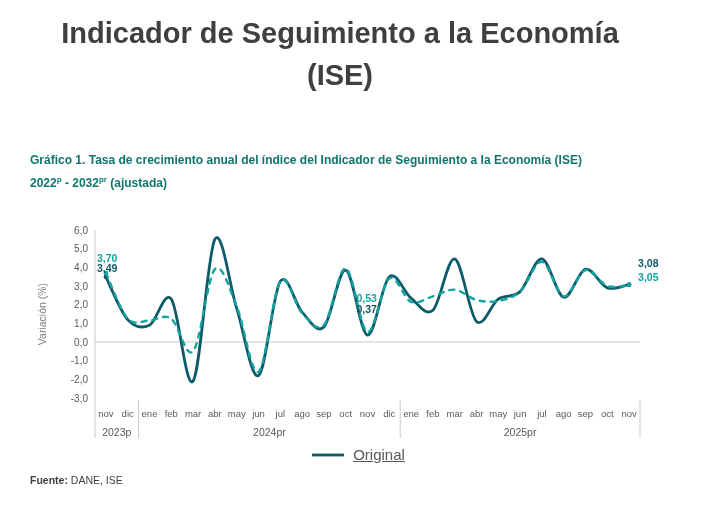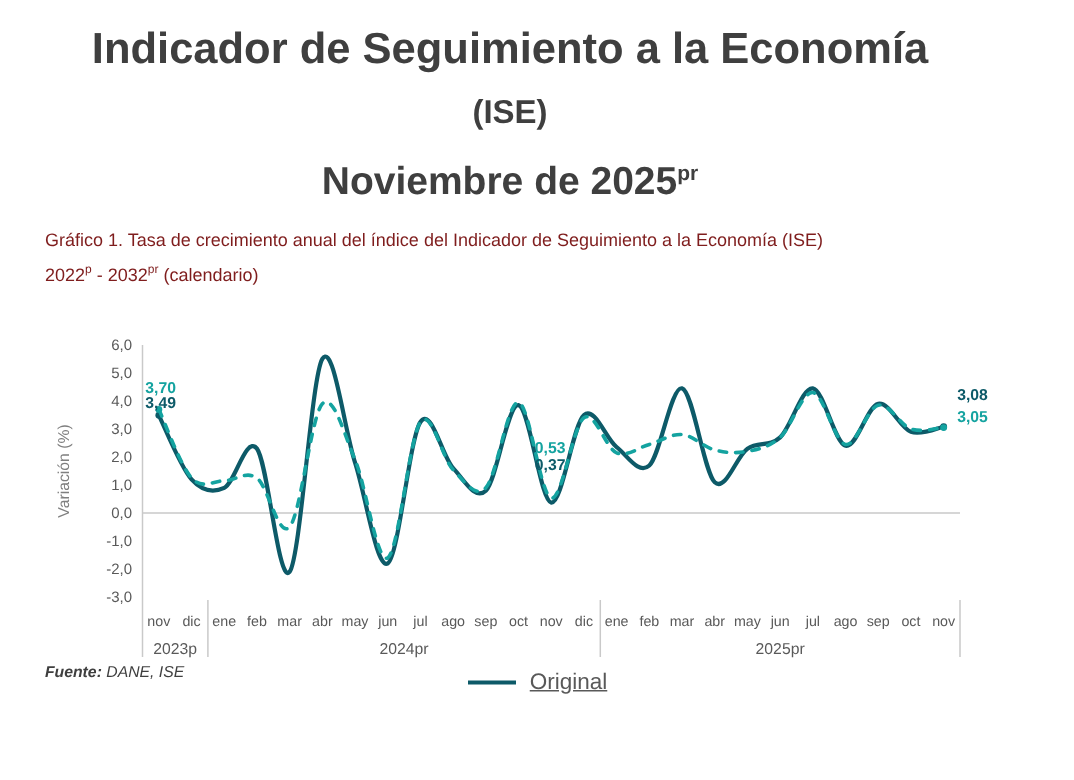--- a/index.html
+++ b/index.html
@@ -5,54 +5,53 @@
   html,body{margin:0;padding:0;background:#ffffff;}
   body{
     width:716px;height:520px;position:relative;overflow:hidden;
     font-family:"Liberation Sans",sans-serif;
   }
   .title-block{
     position:absolute;top:12px;left:0;width:680px;text-align:center;
     color:#3f3f3f;font-weight:bold;
   }
   .t1{font-size:29px;line-height:42px;}
-  .t2{font-size:22px;line-height:42px;}
+  .t2{font-size:29px;line-height:42px;}
   .t3{font-size:26px;line-height:38px;}
   .t3 sup{font-size:14px;}
   .subtitle-block{
     position:absolute;top:151px;left:30px;width:660px;
-    color:#7f1d1d;font-weight:normal;font-size:12px;line-height:19px;
+    color:#0f766e;font-weight:bold;font-size:12px;line-height:19px;
   }
   .subtitle-block sup{font-size:8px;}
   #chart{position:absolute;top:220px;left:0;}
   .legend{
     position:absolute;top:446px;left:0;width:716px;
     display:flex;justify-content:center;align-items:center;gap:54px;
     font-size:15px;color:#595959;text-decoration:underline;
   }
   .legend-item{display:flex;align-items:center;gap:8px;}
   .footer{
-    position:absolute;top:440px;left:30px;
-    font-size:10.5px;line-height:16px;color:#3f3f3f;font-style:italic;
+    position:absolute;top:472px;left:30px;
+    font-size:10.5px;line-height:16px;color:#3f3f3f;
   }
   .footer sup{font-size:7.5px;}
   .footer .src-label{font-weight:bold;}
 </style>
 </head>
 <body>
 
 <div class="title-block">
   <div class="t1">Indicador de Seguimiento a la Economía</div>
   <div class="t2">(ISE)</div>
-  <div class="t3"><span>Noviembre de 2025</span><sup>pr</sup></div>
 </div>
 
 <div class="subtitle-block">
   <div>Gráfico 1. Tasa de crecimiento anual del índice del Indicador de Seguimiento a la Economía (ISE)</div>
-  <div><span>2022</span><sup>p</sup><span> - 2032</span><sup>pr</sup><span> (calendario)</span></div>
+  <div><span>2022</span><sup>p</sup><span> - 2032</span><sup>pr</sup><span> (ajustada)</span></div>
 </div>
 
 <svg id="chart" width="716" height="230">
     <line x1="95" y1="122" x2="640" y2="122" stroke="#c9c9c9" stroke-width="1"></line>
     <line x1="95" y1="10" x2="95" y2="218" stroke="#c9c9c9" stroke-width="1"></line>
     <line x1="138.6" y1="180" x2="138.6" y2="218" stroke="#c9c9c9" stroke-width="1"></line>
     <line x1="400.2" y1="180" x2="400.2" y2="218" stroke="#c9c9c9" stroke-width="1"></line>
     <line x1="640" y1="180" x2="640" y2="218" stroke="#c9c9c9" stroke-width="1"></line>
     <text x="88" y="13.5" text-anchor="end" font-size="10" fill="#595959">6,0</text>
     <text x="88" y="32.16666666666667" text-anchor="end" font-size="10" fill="#595959">5,0</text>

